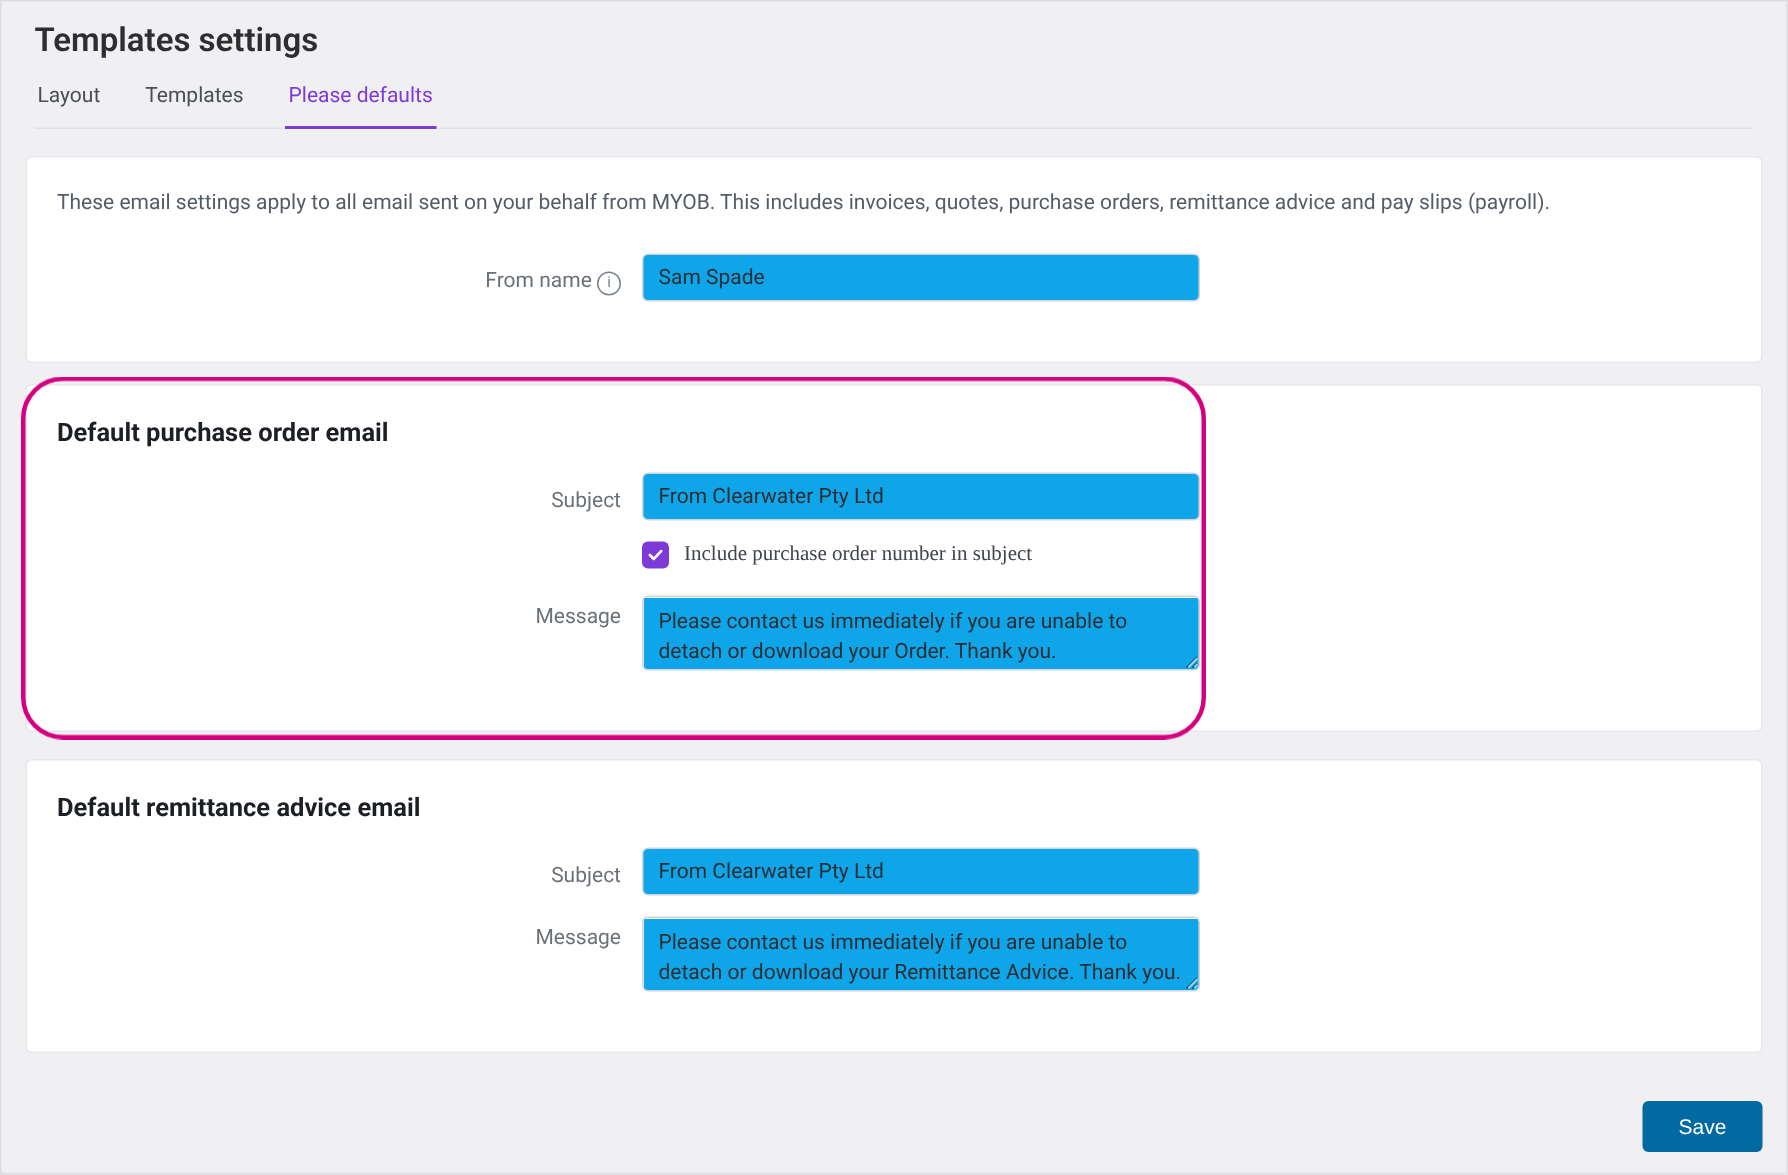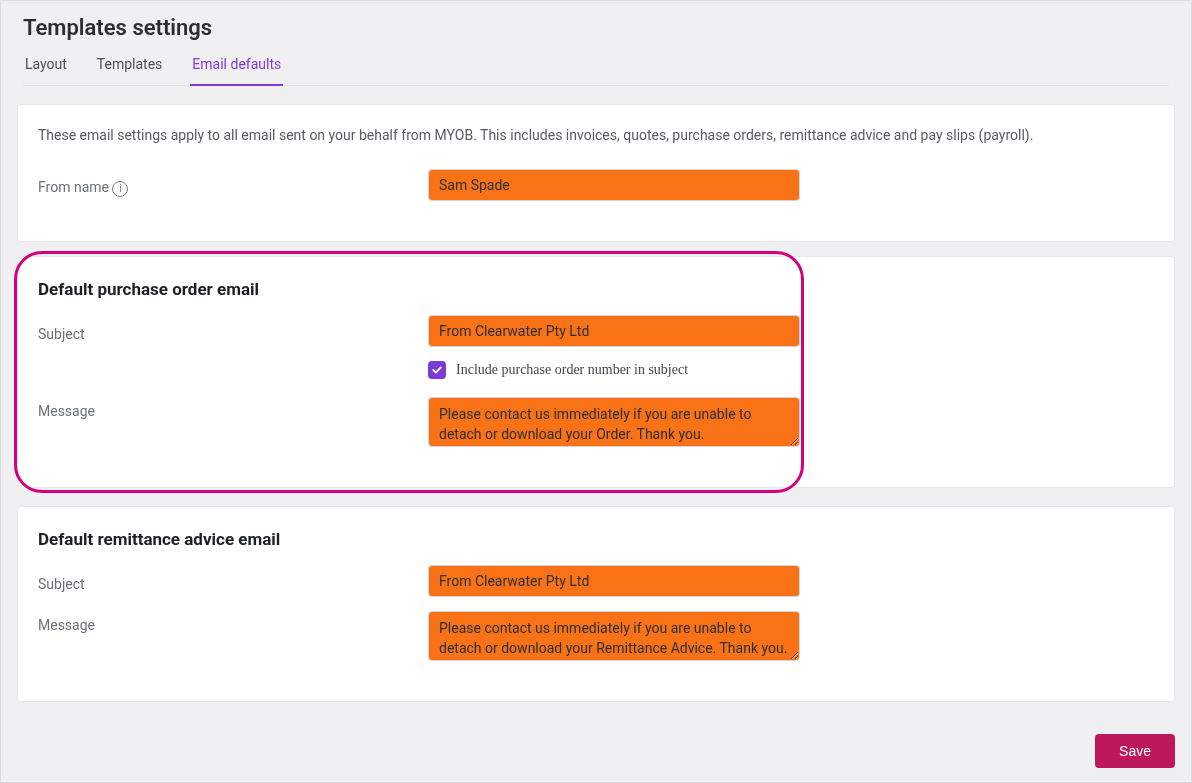--- a/index.html
+++ b/index.html
@@ -78,21 +78,21 @@
   }
   
   .form-row {
     display: flex;
     align-items: center;
     margin-bottom: 14px;
   }
   .form-row.align-top { align-items: flex-start; }
   .label-col {
     width: 390px;
-    text-align: left;
+    text-align: right;
     padding-right: 14px;
     font-size: 14px;
     color: #6b7178;
     padding-top: 6px;
   }
   .field-col {
     display: flex;
     align-items: center;
     gap: 10px;
   }
@@ -109,21 +109,21 @@
     cursor: help;
   }
   input[type="text"], textarea {
     width: 372px;
     padding: 7px 10px;
     font-size: 14px;
     font-family: inherit;
     border: 1px solid #cfd4db;
     border-radius: 4px;
     color: #2c2f35;
-    background: #f97316;
+    background: #0ea5e9;
   }
   textarea { height: 50px; resize: both; line-height: 1.4; }
   
   .checkbox-row {
     display: flex;
     align-items: center;
     margin-bottom: 18px;
     margin-left: 390px;
     font-family: Liberation Serif, serif;
   }
@@ -140,40 +140,40 @@
   }
   .checkbox svg { width: 12px; height: 12px; }
   .checkbox-label { font-size: 14px; color: #40454c; }
   
   .footer {
     position: absolute;
     right: 16px;
     bottom: 14px;
   }
   .save-btn {
-    background: #be185d;
+    background: #0369a1;
     color: #fff;
     border: none;
     border-radius: 4px;
     padding: 9px 24px;
     font-size: 14px;
     font-weight: 500;
     cursor: pointer;
   }
 </style>
 </head>
 <body>
 
 <h1 class="page-title">Templates settings</h1>
 
 <div class="tabs-wrap">
   <div class="tabs">
     <div class="tab">Layout</div>
     <div class="tab">Templates</div>
-    <div class="tab active">Email defaults</div>
+    <div class="tab active">Please defaults</div>
   </div>
 </div>
 
 <div class="card">
   <div class="card-desc">These email settings apply to all email sent on your behalf from MYOB. This includes invoices, quotes, purchase orders, remittance advice and pay slips (payroll).</div>
 
   <div class="form-row">
     <div class="label-col">
       <span>From name</span>
       <span class="info-icon">i</span>

